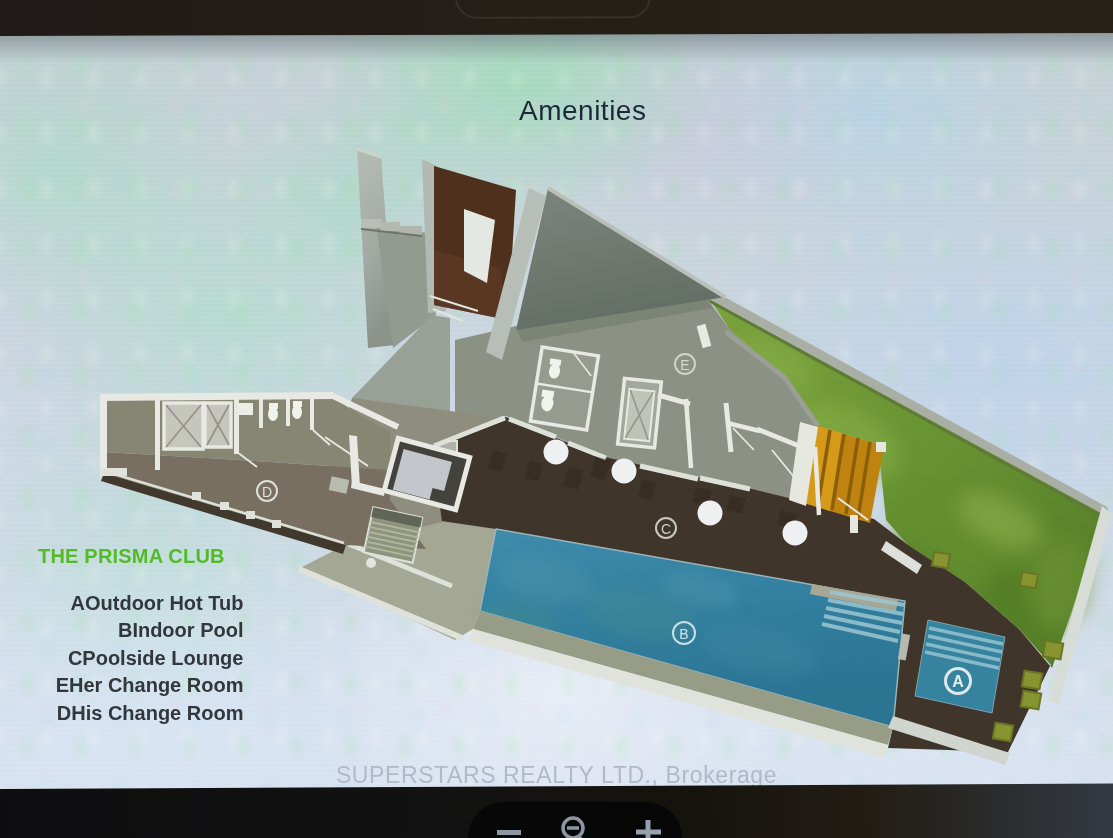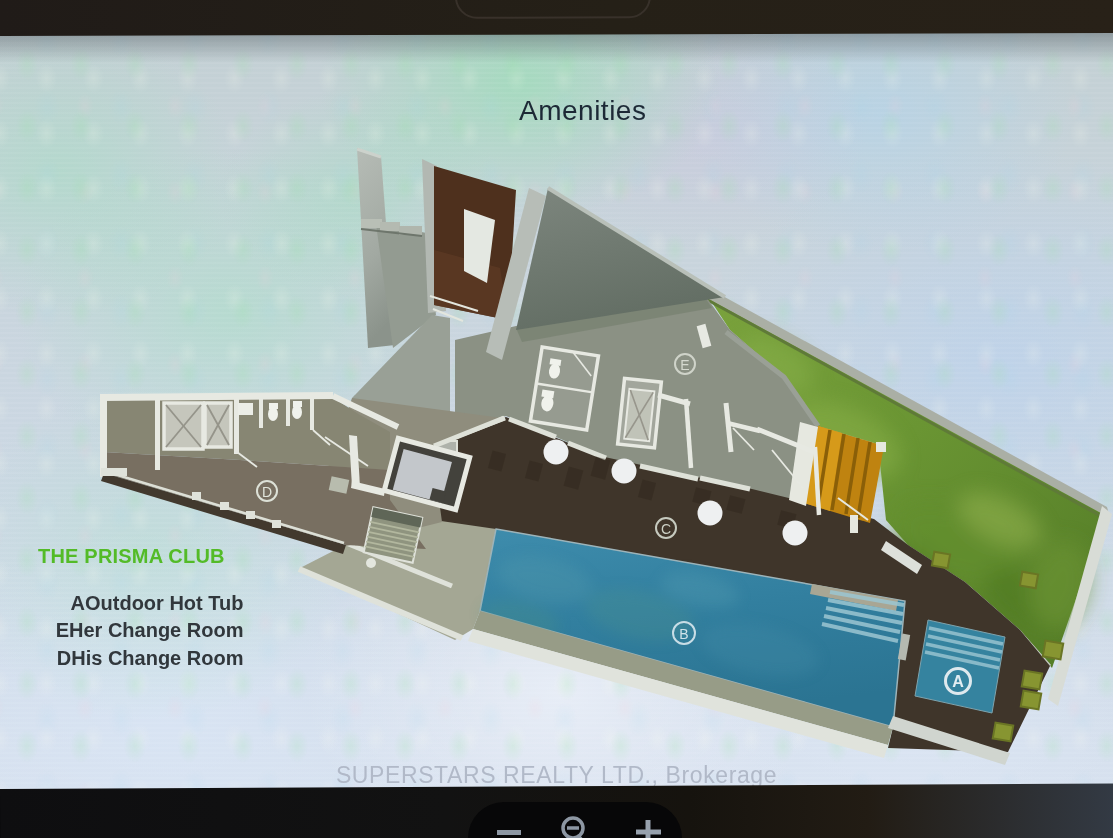--- a/index.html
+++ b/index.html
@@ -388,20 +388,22 @@
       <line x1="815" y1="447" x2="819" y2="515" stroke-width="4.5"></line>
       <line x1="701" y1="325" x2="707" y2="347" stroke-width="9"></line>
     </g>
   </svg>
 
   <div id="title">Amenities</div>
 
   <div id="legend">
     <div class="hd">THE PRISMA CLUB</div>
     <div class="row"><span class="k">A</span>Outdoor Hot Tub</div>
+    <div class="row"><span class="k">B</span>Indoor Pool</div>
+    <div class="row"><span class="k">C</span>Poolside Lounge</div>
     <div class="row"><span class="k">E</span>Her Change Room</div>
     <div class="row"><span class="k">D</span>His Change Room</div>
   </div>
 
   <div id="wm">SUPERSTARS REALTY LTD., Brokerage</div>
 
   <div id="bezel-top">
       <div id="notch"></div>
     </div>
 

